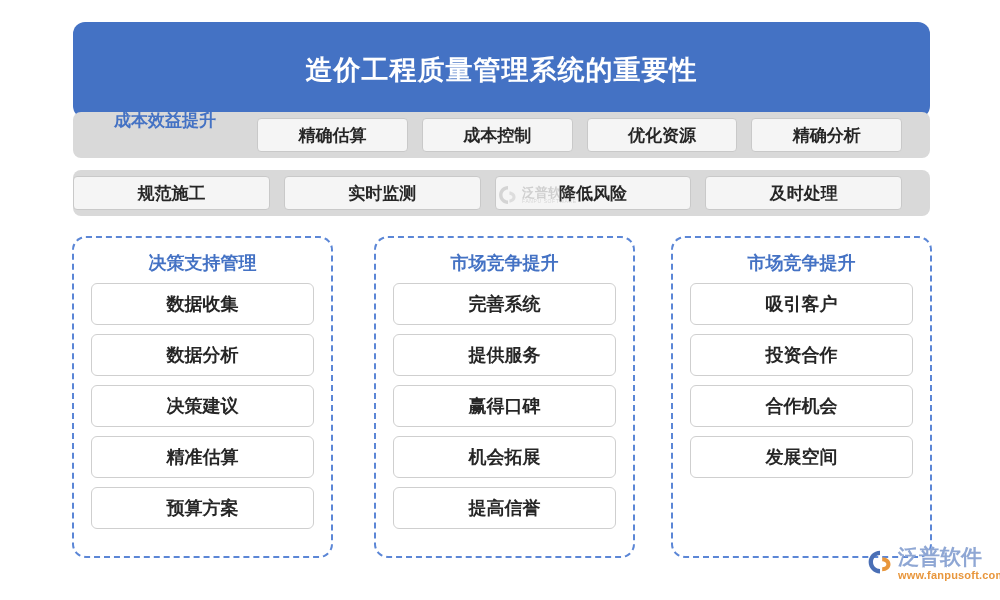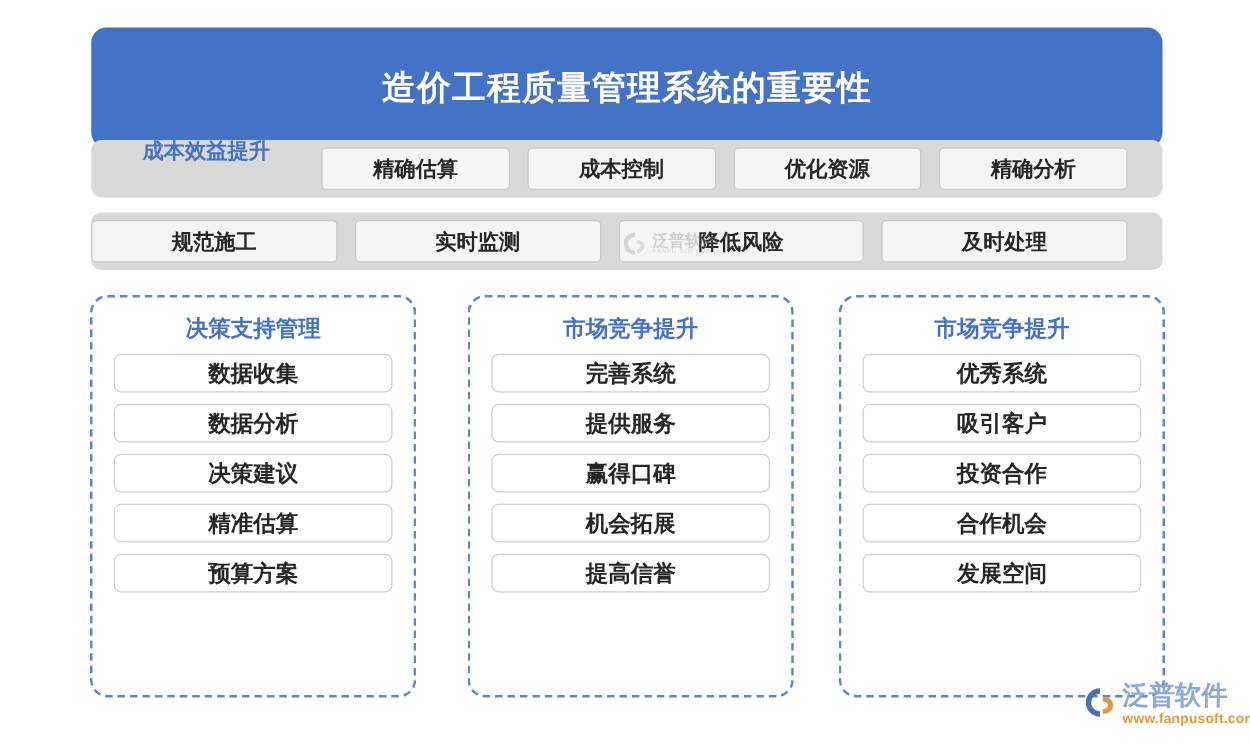--- a/index.html
+++ b/index.html
@@ -123,21 +123,21 @@
   }
   .card-items {
     width: 100%;
     box-sizing: border-box;
     padding: 0 17px;
     display: flex;
     flex-direction: column;
     gap: 9px;
   }
   .card-item {
-    height: 31px;
+    height: 42px;
     background: #FFFFFF;
     border: 1px solid #CFCFCF;
     border-radius: 6px;
     display: flex;
     align-items: center;
     justify-content: center;
     color: #262626;
     font-size: 18px;
     font-weight: bold;
     white-space: nowrap;
@@ -277,21 +277,20 @@
       <div class="card-item">提供服务</div>
       <div class="card-item">赢得口碑</div>
       <div class="card-item">机会拓展</div>
       <div class="card-item">提高信誉</div>
     </div>
   </div>
 
   <div class="card" id="card-2">
     <div class="card-title">市场竞争提升</div>
     <div class="card-items">
-      <div class="card-item">优秀系统</div>
       <div class="card-item">吸引客户</div>
       <div class="card-item">投资合作</div>
       <div class="card-item">合作机会</div>
       <div class="card-item">发展空间</div>
     </div>
   </div>
 
   <div class="brand-logo">
     <span class="brand-mark">
       <svg viewBox="0 0 32 32" width="28" height="28" aria-hidden="true">

